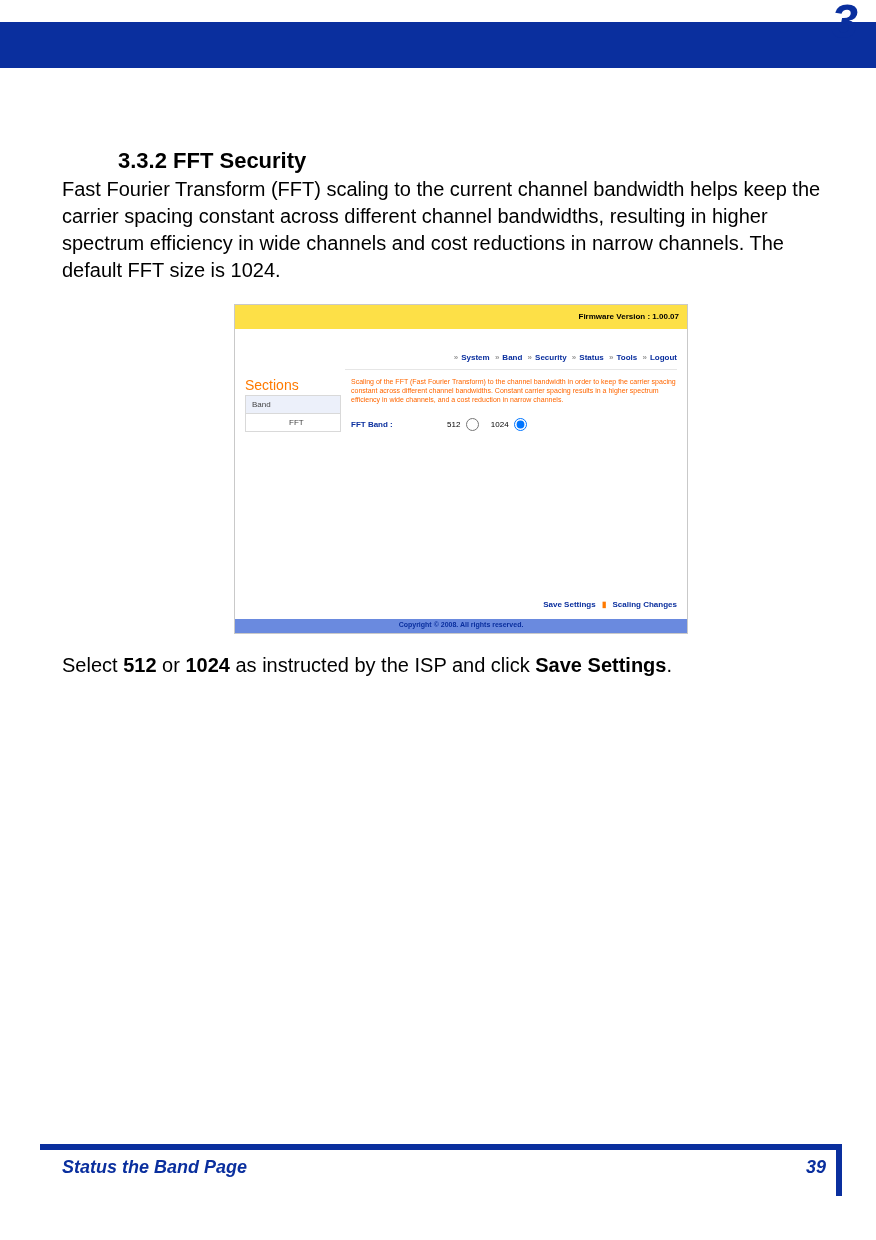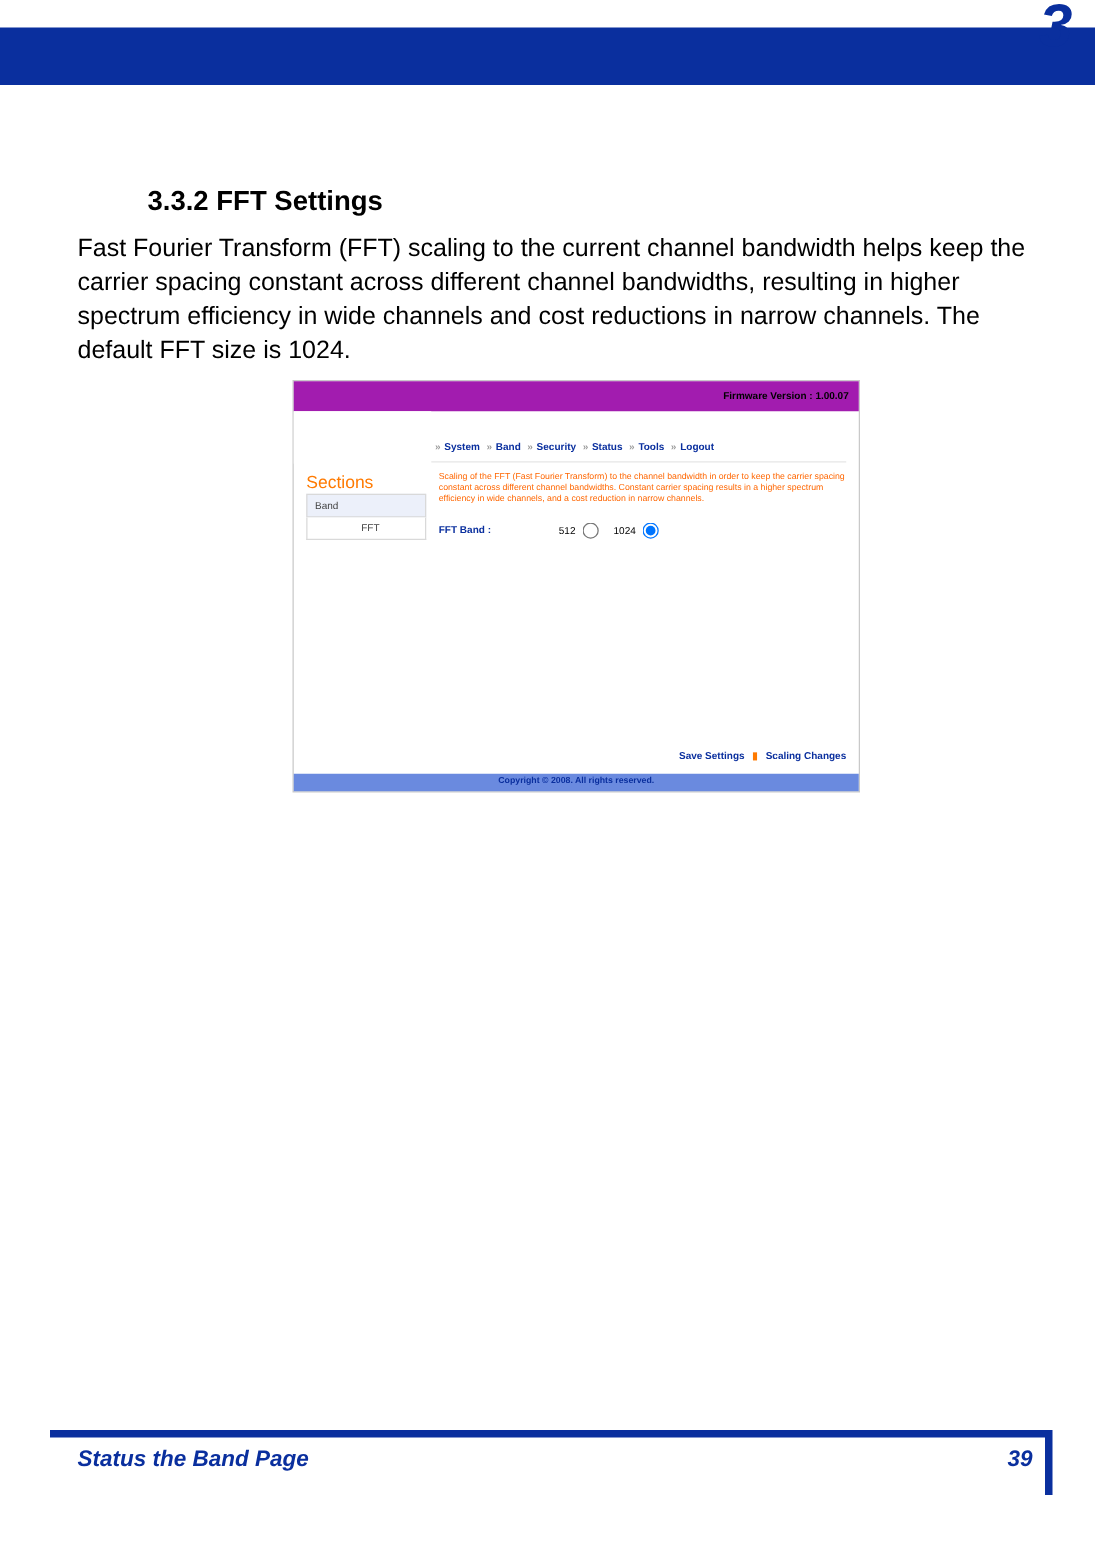--- a/index.html
+++ b/index.html
@@ -8,29 +8,29 @@
 
   
   .header-band { position: absolute; top: 22px; left: 0; right: 0; height: 46px; background: #0a2f9e; }
   .header-title { position: absolute; right: 42px; top: 34px; color: #fff; font-weight: bold; font-style: italic; font-size: 20px; letter-spacing: 0.3px; }
   .chapter-number { position: absolute; right: 18px; top: -6px; color: #0a2f9e; font-weight: bold; font-style: italic; font-size: 48px; }
 
   
   .sec-heading { position: absolute; left: 118px; top: 148px; font-size: 22px; font-weight: bold; }
 
   
-  .para1 { position: absolute; left: 62px; top: 186px; width: 760px; font-size: 20px; line-height: 1.35; }
+  .para1 { position: absolute; left: 62px; top: 176px; width: 760px; font-size: 20px; line-height: 1.35; }
   .para2 { position: absolute; left: 62px; top: 652px; width: 760px; font-size: 20px; line-height: 1.35; }
   .para2 .b { font-weight: bold; }
 
   
   .shot { position: absolute; left: 234px; top: 304px; width: 454px; height: 330px; border: 1px solid #c9c9c9; background: #fff; }
-  .shot-topbar { position: absolute; left: 0; top: 0; right: 0; height: 24px; background: #a21caf; color: #000; font-size: 8px; font-weight: bold; text-align: right; padding: 7px 8px 0 0; }
+  .shot-topbar { position: absolute; left: 0; top: 0; right: 0; height: 24px; background: #fde047; color: #000; font-size: 8px; font-weight: bold; text-align: right; padding: 7px 8px 0 0; }
   .shot-logo { position: absolute; left: 0; top: 24px; width: 110px; height: 42px; background: #fff; }
-  .shot-nav { position: absolute; left: 110px; top: 48px; right: 0; height: 18px; color: #0a2f9e; font-size: 8px; font-weight: bold; padding-right: 10px; white-space: nowrap; }
+  .shot-nav { position: absolute; left: 110px; top: 48px; right: 0; height: 18px; color: #0a2f9e; font-size: 8px; font-weight: bold; text-align: right; padding-right: 10px; white-space: nowrap; }
   .shot-nav span.caret { color: #999; padding: 0 3px; }
   .shot-divider { position: absolute; left: 110px; right: 10px; top: 64px; height: 0; border-top: 1px solid #e6e6e6; }
 
   .shot-side { position: absolute; left: 10px; top: 72px; width: 96px; }
   .side-title { color: #ff7a00; font-weight: normal; font-size: 14px; margin-bottom: 2px; }
   .side-item { border: 1px solid #d9d9d9; font-size: 8px; padding: 4px 6px; background: #fff; color: #444; }
   .side-item.active { background: #ecf0fa; }
   .side-item + .side-item { border-top: none; padding-left: 43px; }
 
   .shot-main { position: absolute; left: 116px; top: 72px; right: 10px; }
@@ -50,21 +50,21 @@
   .foot-left { position: absolute; left: 62px; bottom: 62px; color: #0a2f9e; font-weight: bold; font-style: italic; font-size: 18px; }
   .foot-right{ position: absolute; right: 50px; bottom: 62px; color: #0a2f9e; font-weight: bold; font-style: italic; font-size: 18px; }
 </style>
 </head>
 <body>
 <div class="page">
 
   <div class="header-band"></div>
   <div class="chapter-number">3</div>
 
-  <div class="sec-heading">3.3.2 FFT Settings</div>
+  <div class="sec-heading">3.3.2 FFT Security</div>
   <p class="para1">Fast Fourier Transform (FFT) scaling to the current channel bandwidth helps keep the carrier spacing constant across different channel bandwidths, resulting in higher spectrum efficiency in wide channels and cost reductions in narrow channels. The default FFT size is 1024.</p>
 
   <div class="shot">
     <div class="shot-topbar">
       <span>Firmware Version : 1.00.07</span>
     </div>
     <div class="shot-logo"></div>
     <div class="shot-nav">
       <span class="caret">»</span><span>System</span>
       <span class="caret">»</span><span>Band</span>
@@ -93,18 +93,21 @@
     </div>
 
     <div class="shot-actions">
       <span>Save Settings</span>
       <span class="sep">▮</span>
       <span>Scaling Changes</span>
     </div>
     <div class="shot-footer">Copyright © 2008.  All rights reserved.</div>
   </div>
 
+  <p class="para2">
+    <span>Select </span><span class="b">512</span><span> or </span><span class="b">1024</span><span> as instructed by the ISP and click </span><span class="b">Save Settings</span><span>.</span>
+  </p>
 
   <div class="foot-line"></div>
   <div class="foot-tab"></div>
   <div class="foot-left">Status the Band Page</div>
   <div class="foot-right">39</div>
 </div>
 
 </body></html>

